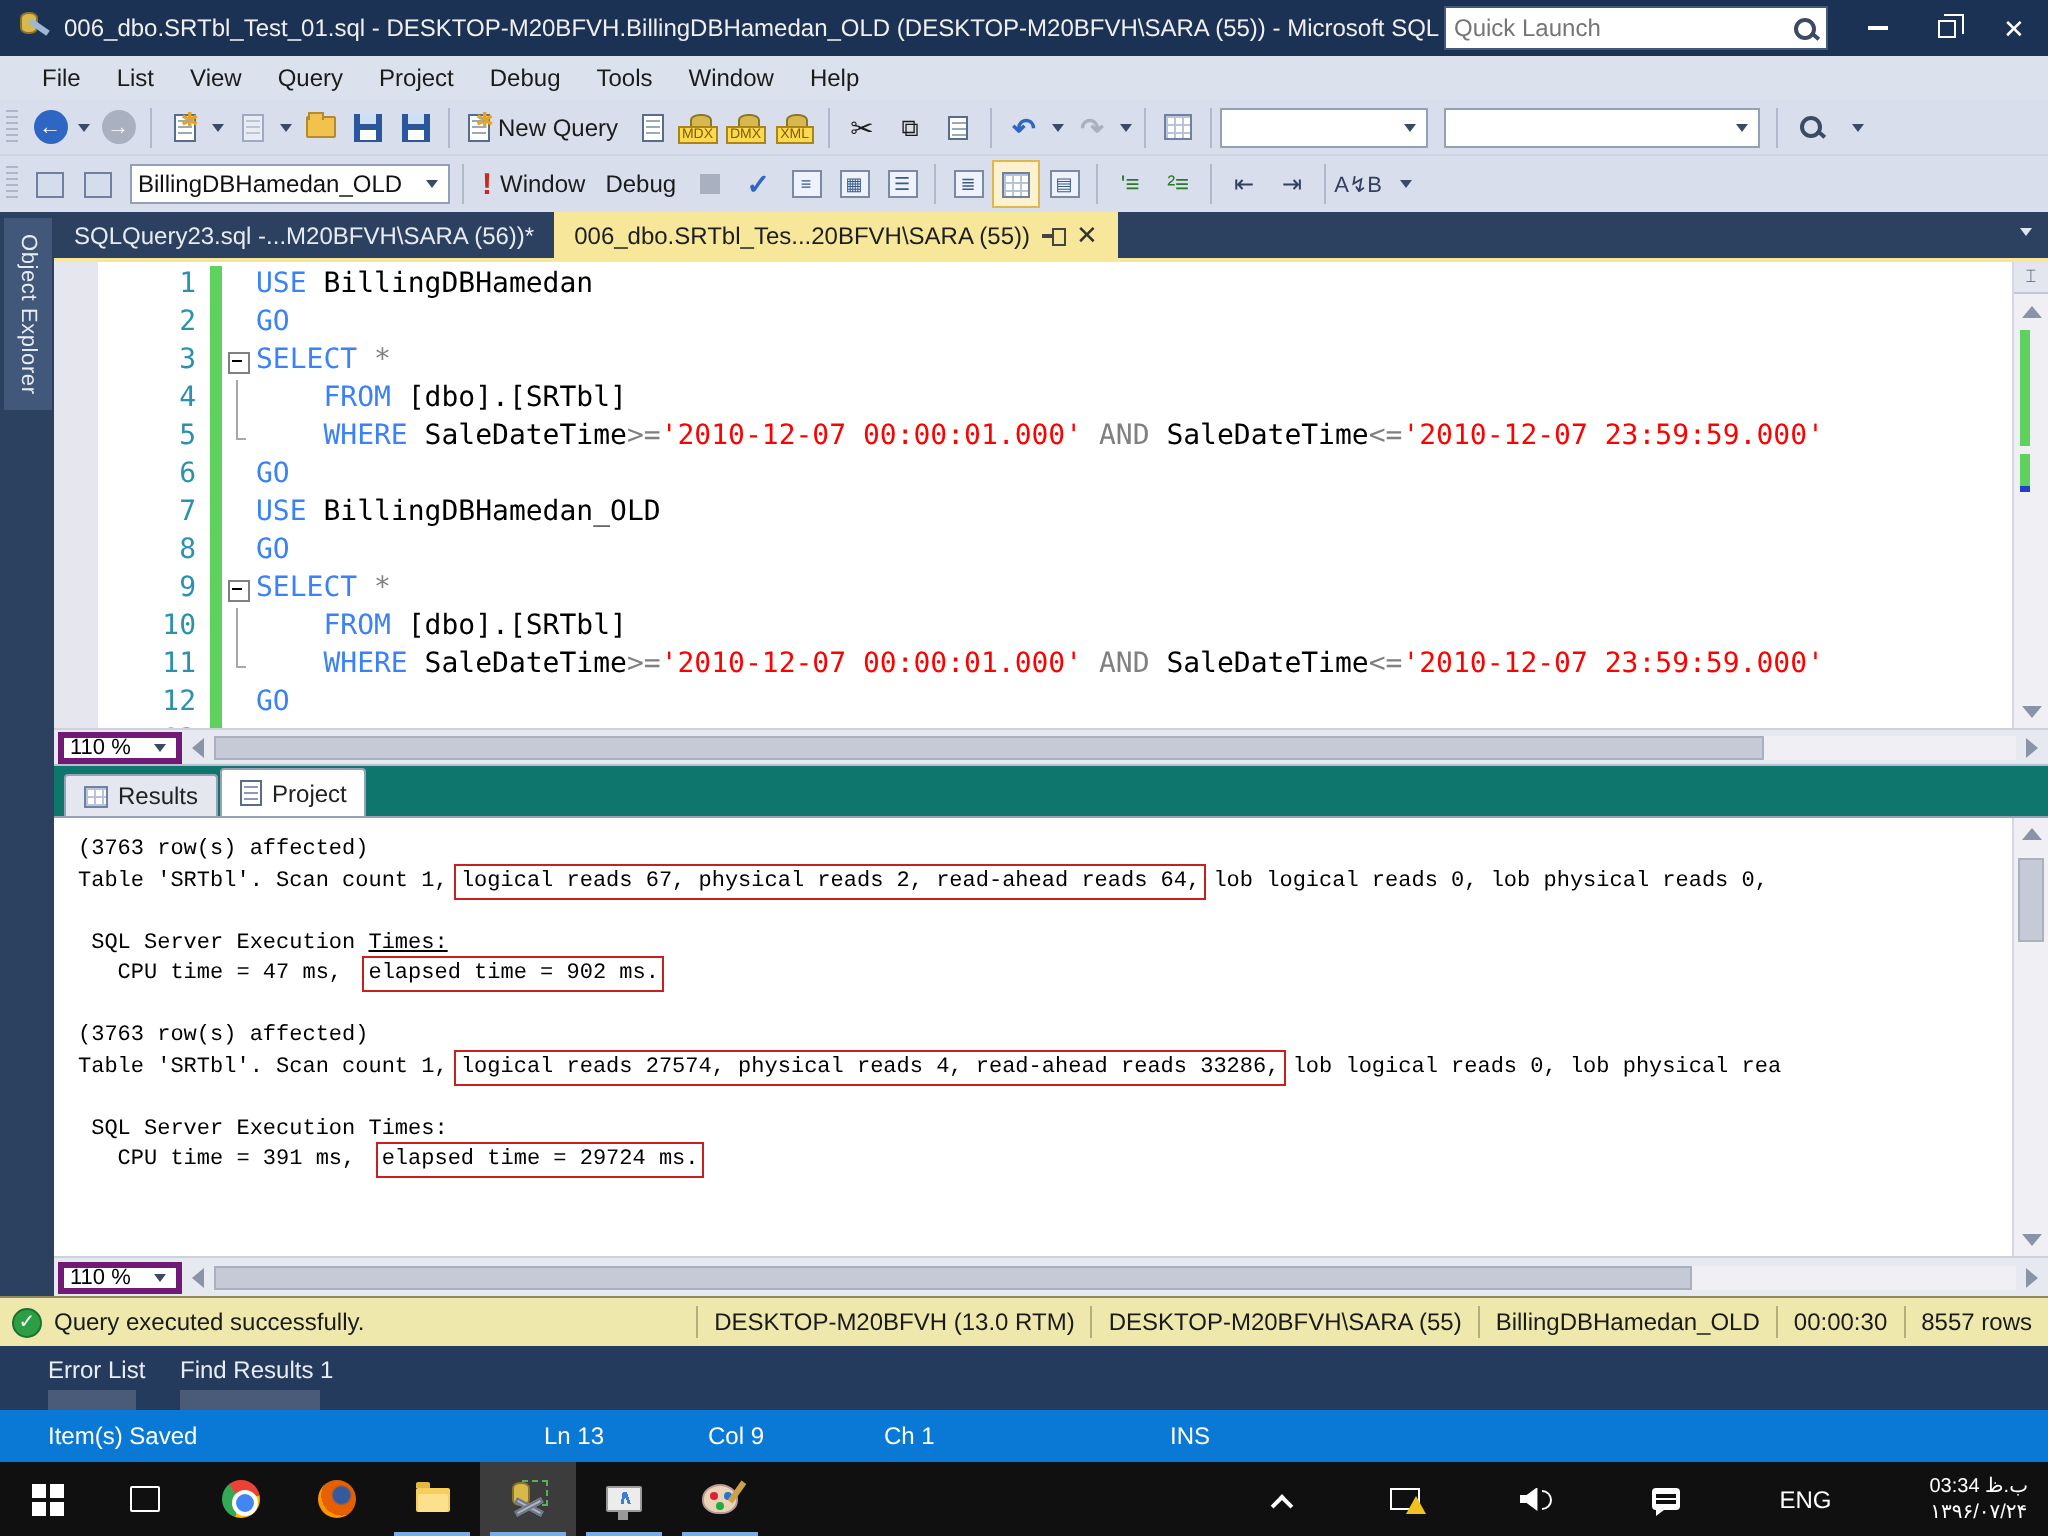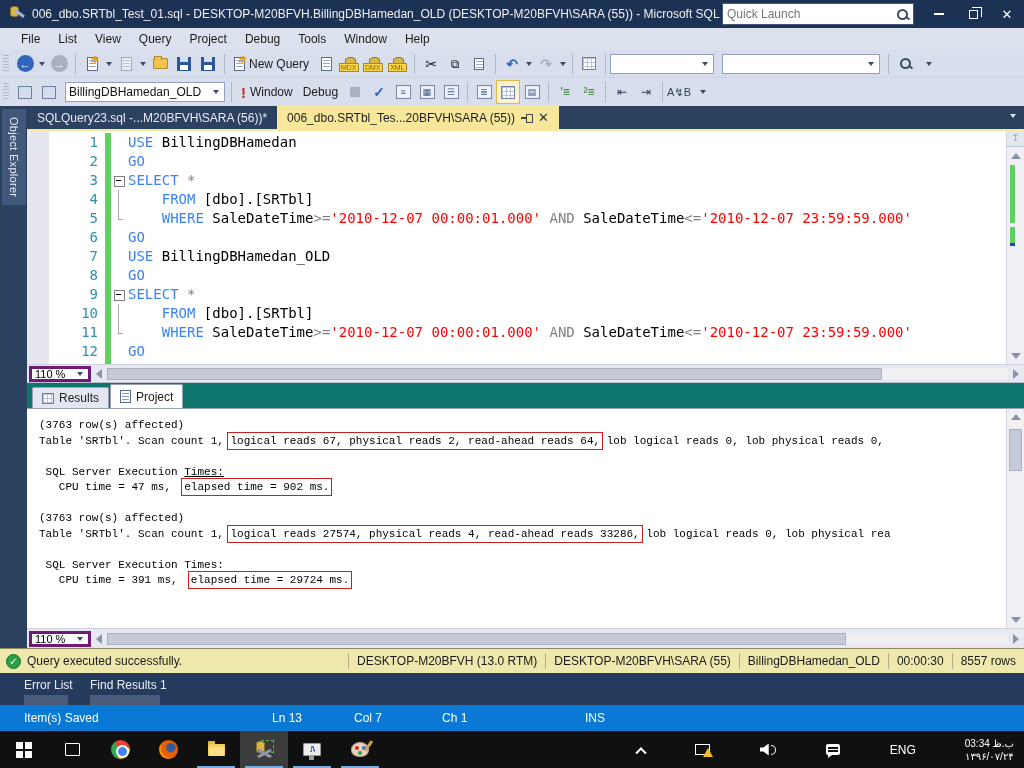--- a/index.html
+++ b/index.html
@@ -498,21 +498,21 @@
   <div class="bottom-panel">
     <span class="ptab" style="left:24px">Error List</span>
     <span class="ptab" style="left:90px">Find Results 1</span>
     <div class="ptab-bar" style="left:24px;width:44px"></div>
     <div class="ptab-bar" style="left:90px;width:70px"></div>
   </div>
 
   <div class="statusbar">
     <span class="sb-item" style="left:24px">Item(s) Saved</span>
     <span class="sb-item" style="left:272px">Ln 13</span>
-    <span class="sb-item" style="left:354px">Col 7</span>
+    <span class="sb-item" style="left:354px">Col 9</span>
     <span class="sb-item" style="left:442px">Ch 1</span>
     <span class="sb-item" style="left:585px">INS</span>
   </div>
 
   <div class="taskbar">
     <div class="tb-item">
         <div class="start-grid">
           <i></i>
           <i></i>
           <i></i>

